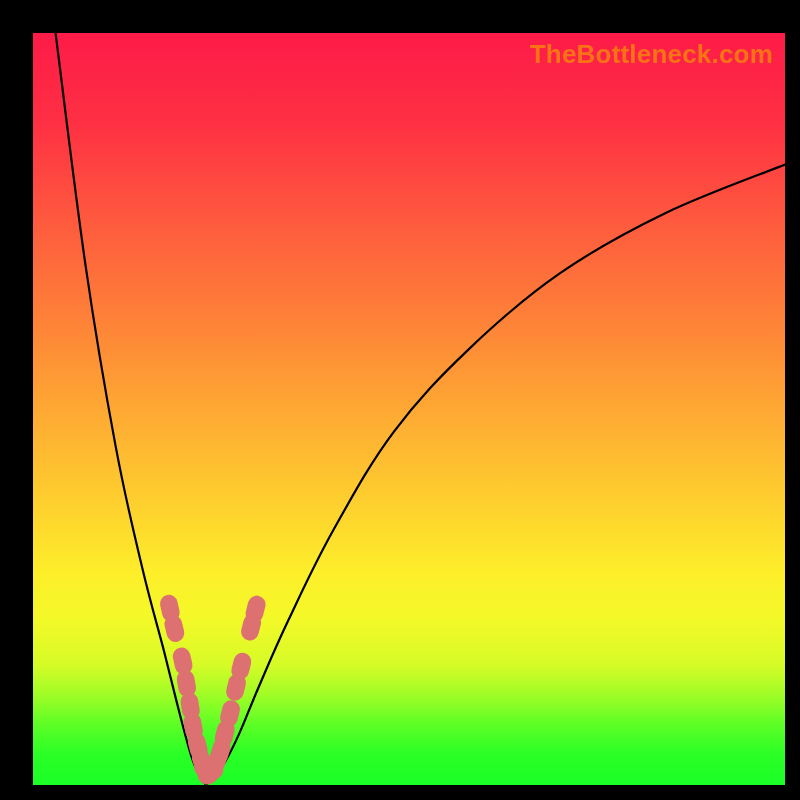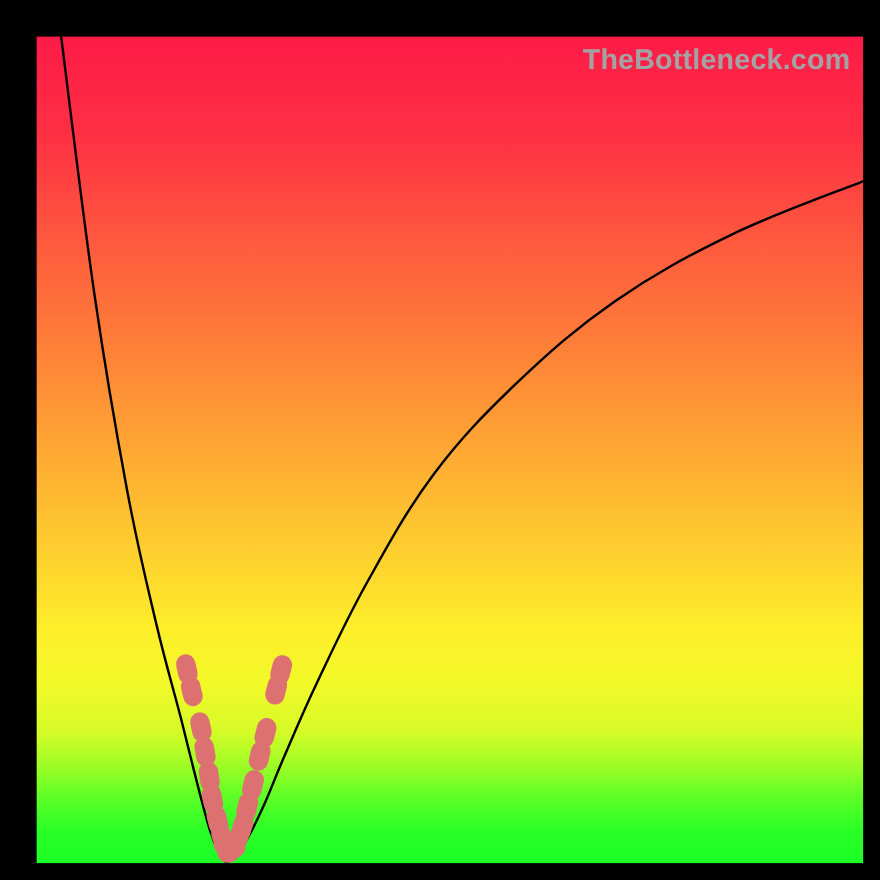--- a/index.html
+++ b/index.html
@@ -31,21 +31,21 @@
     position: absolute;
     top: 0;
     left: 0;
     width: 100%;
     height: 100%;
   }
   .watermark {
     position: absolute;
     top: 6px;
     right: 12px;
-    color: #a3a3a3;
+    color: #f97316;
     font-size: 26px;
     font-weight: 600;
     letter-spacing: 0.2px;
     user-select: none;
   }
   svg.curve-layer {
     position: absolute;
     top: 0;
     left: 0;
     width: 100%;

